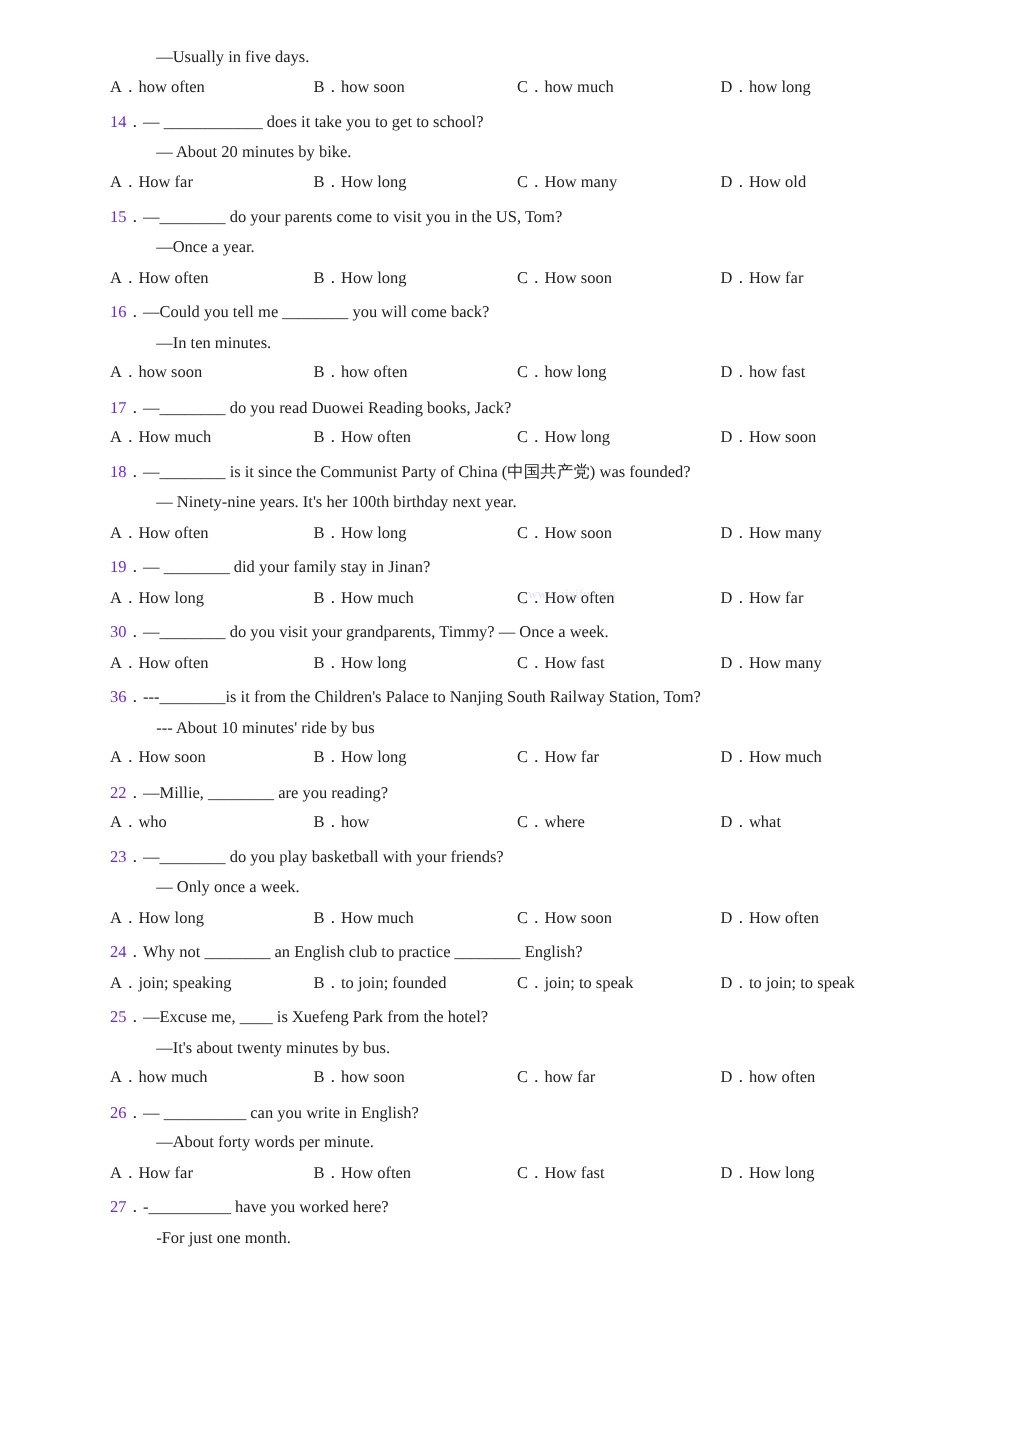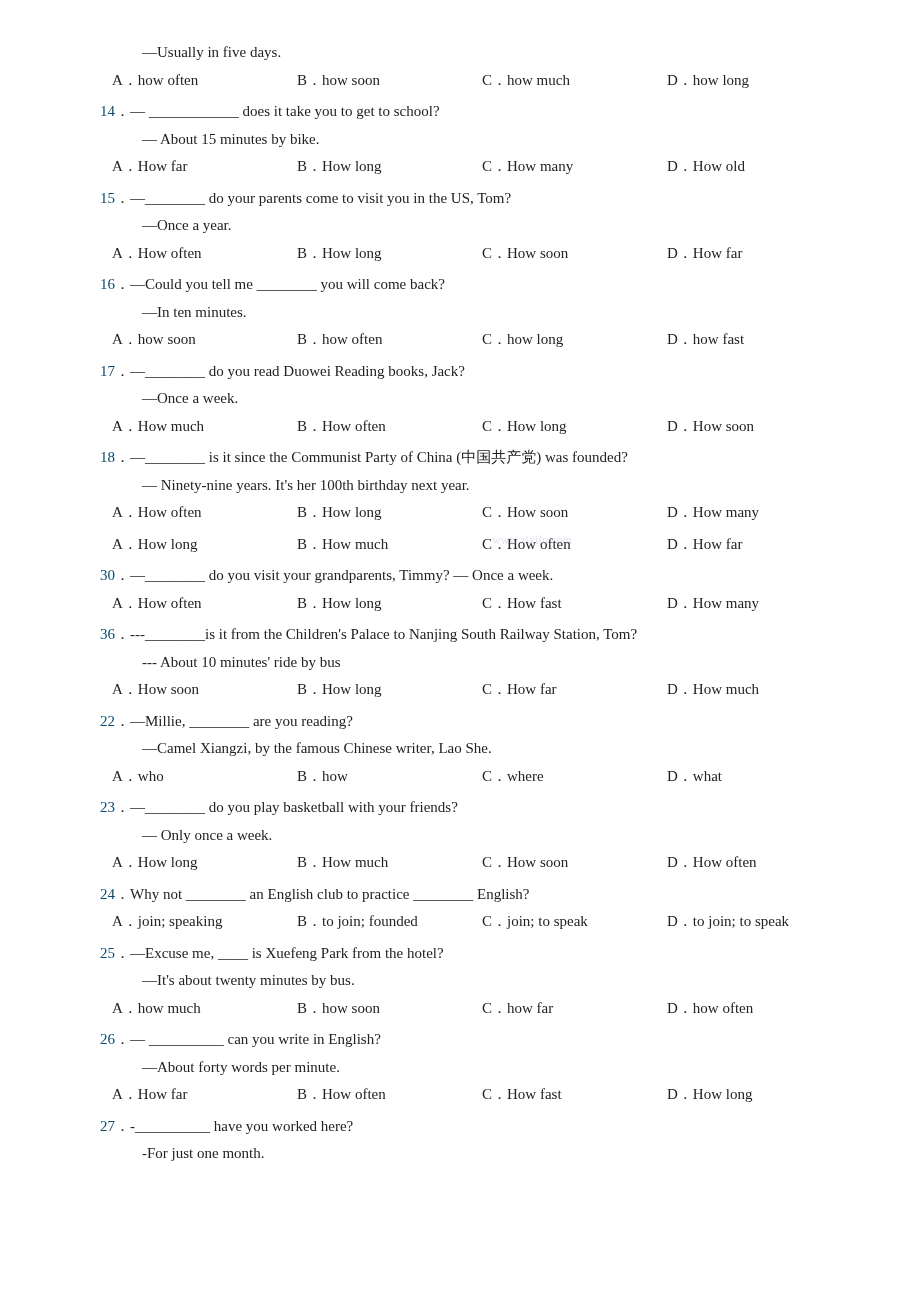--- a/index.html
+++ b/index.html
@@ -23,45 +23,44 @@
     }
     .options-line {
       display: flex;
       flex-wrap: nowrap;
       margin-bottom: 6px;
       gap: 0;
     }
     .option {
       flex: 1;
       min-width: 0;
-      margin-left: 12px;
     }
     .q-num {
-      color: #0c4a6e;
+      color: #6d28d9;
       font-style: normal;
     }
   </style>
 </head>
 <body>
 
 <div>
 
   <div class="question-block">
     <div class="answer-line">—Usually in five days.</div>
     <div class="options-line">
       <div class="option">A．how often</div>
       <div class="option">B．how soon</div>
       <div class="option">C．how much</div>
       <div class="option">D．how long</div>
     </div>
   </div>
 
   <div class="question-block">
     <div class="question-line"><span class="q-num">14</span>．— ____________ does it take you to get to school?</div>
-    <div class="answer-line">— About 15 minutes by bike.</div>
+    <div class="answer-line">— About 20 minutes by bike.</div>
     <div class="options-line">
       <div class="option">A．How far</div>
       <div class="option">B．How long</div>
       <div class="option">C．How many</div>
       <div class="option">D．How old</div>
     </div>
   </div>
 
   <div class="question-block">
     <div class="question-line"><span class="q-num">15</span>．—________ do your parents come to visit you in the US, Tom?</div>
@@ -80,41 +79,41 @@
     <div class="options-line">
       <div class="option">A．how soon</div>
       <div class="option">B．how often</div>
       <div class="option">C．how long</div>
       <div class="option">D．how fast</div>
     </div>
   </div>
 
   <div class="question-block">
     <div class="question-line"><span class="q-num">17</span>．—________ do you read Duowei Reading books, Jack?</div>
-    <div class="answer-line">—Once a week.</div>
     <div class="options-line">
       <div class="option">A．How much</div>
       <div class="option">B．How often</div>
       <div class="option">C．How long</div>
       <div class="option">D．How soon</div>
     </div>
   </div>
 
   <div class="question-block">
     <div class="question-line"><span class="q-num">18</span>．—________ is it since the Communist Party of China (中国共产党) was founded?</div>
     <div class="answer-line">— Ninety-nine years. It's her 100th birthday next year.</div>
     <div class="options-line">
       <div class="option">A．How often</div>
       <div class="option">B．How long</div>
       <div class="option">C．How soon</div>
       <div class="option">D．How many</div>
     </div>
   </div>
 
   <div class="question-block">
+    <div class="question-line"><span class="q-num">19</span>．— ________ did your family stay in Jinan?</div>
     <div class="options-line" style="position:relative;">
       <div class="option">A．How long</div>
       <div class="option">B．How much</div>
       <div class="option" style="position:relative;">C．How often
         <span style="position:absolute; left:10px; top:-2px; color:rgba(160,160,200,0.3); font-size:12px; white-space:nowrap; pointer-events:none;">www.zixifu.com</span>
       </div>
       <div class="option">D．How far</div>
     </div>
   </div>
 
@@ -134,21 +133,20 @@
     <div class="options-line">
       <div class="option">A．How soon</div>
       <div class="option">B．How long</div>
       <div class="option">C．How far</div>
       <div class="option">D．How much</div>
     </div>
   </div>
 
   <div class="question-block">
     <div class="question-line"><span class="q-num">22</span>．—Millie, ________ are you reading?</div>
-    <div class="answer-line">—Camel Xiangzi, by the famous Chinese writer, Lao She.</div>
     <div class="options-line">
       <div class="option">A．who</div>
       <div class="option">B．how</div>
       <div class="option">C．where</div>
       <div class="option">D．what</div>
     </div>
   </div>
 
   <div class="question-block">
     <div class="question-line"><span class="q-num">23</span>．—________ do you play basketball with your friends?</div>

